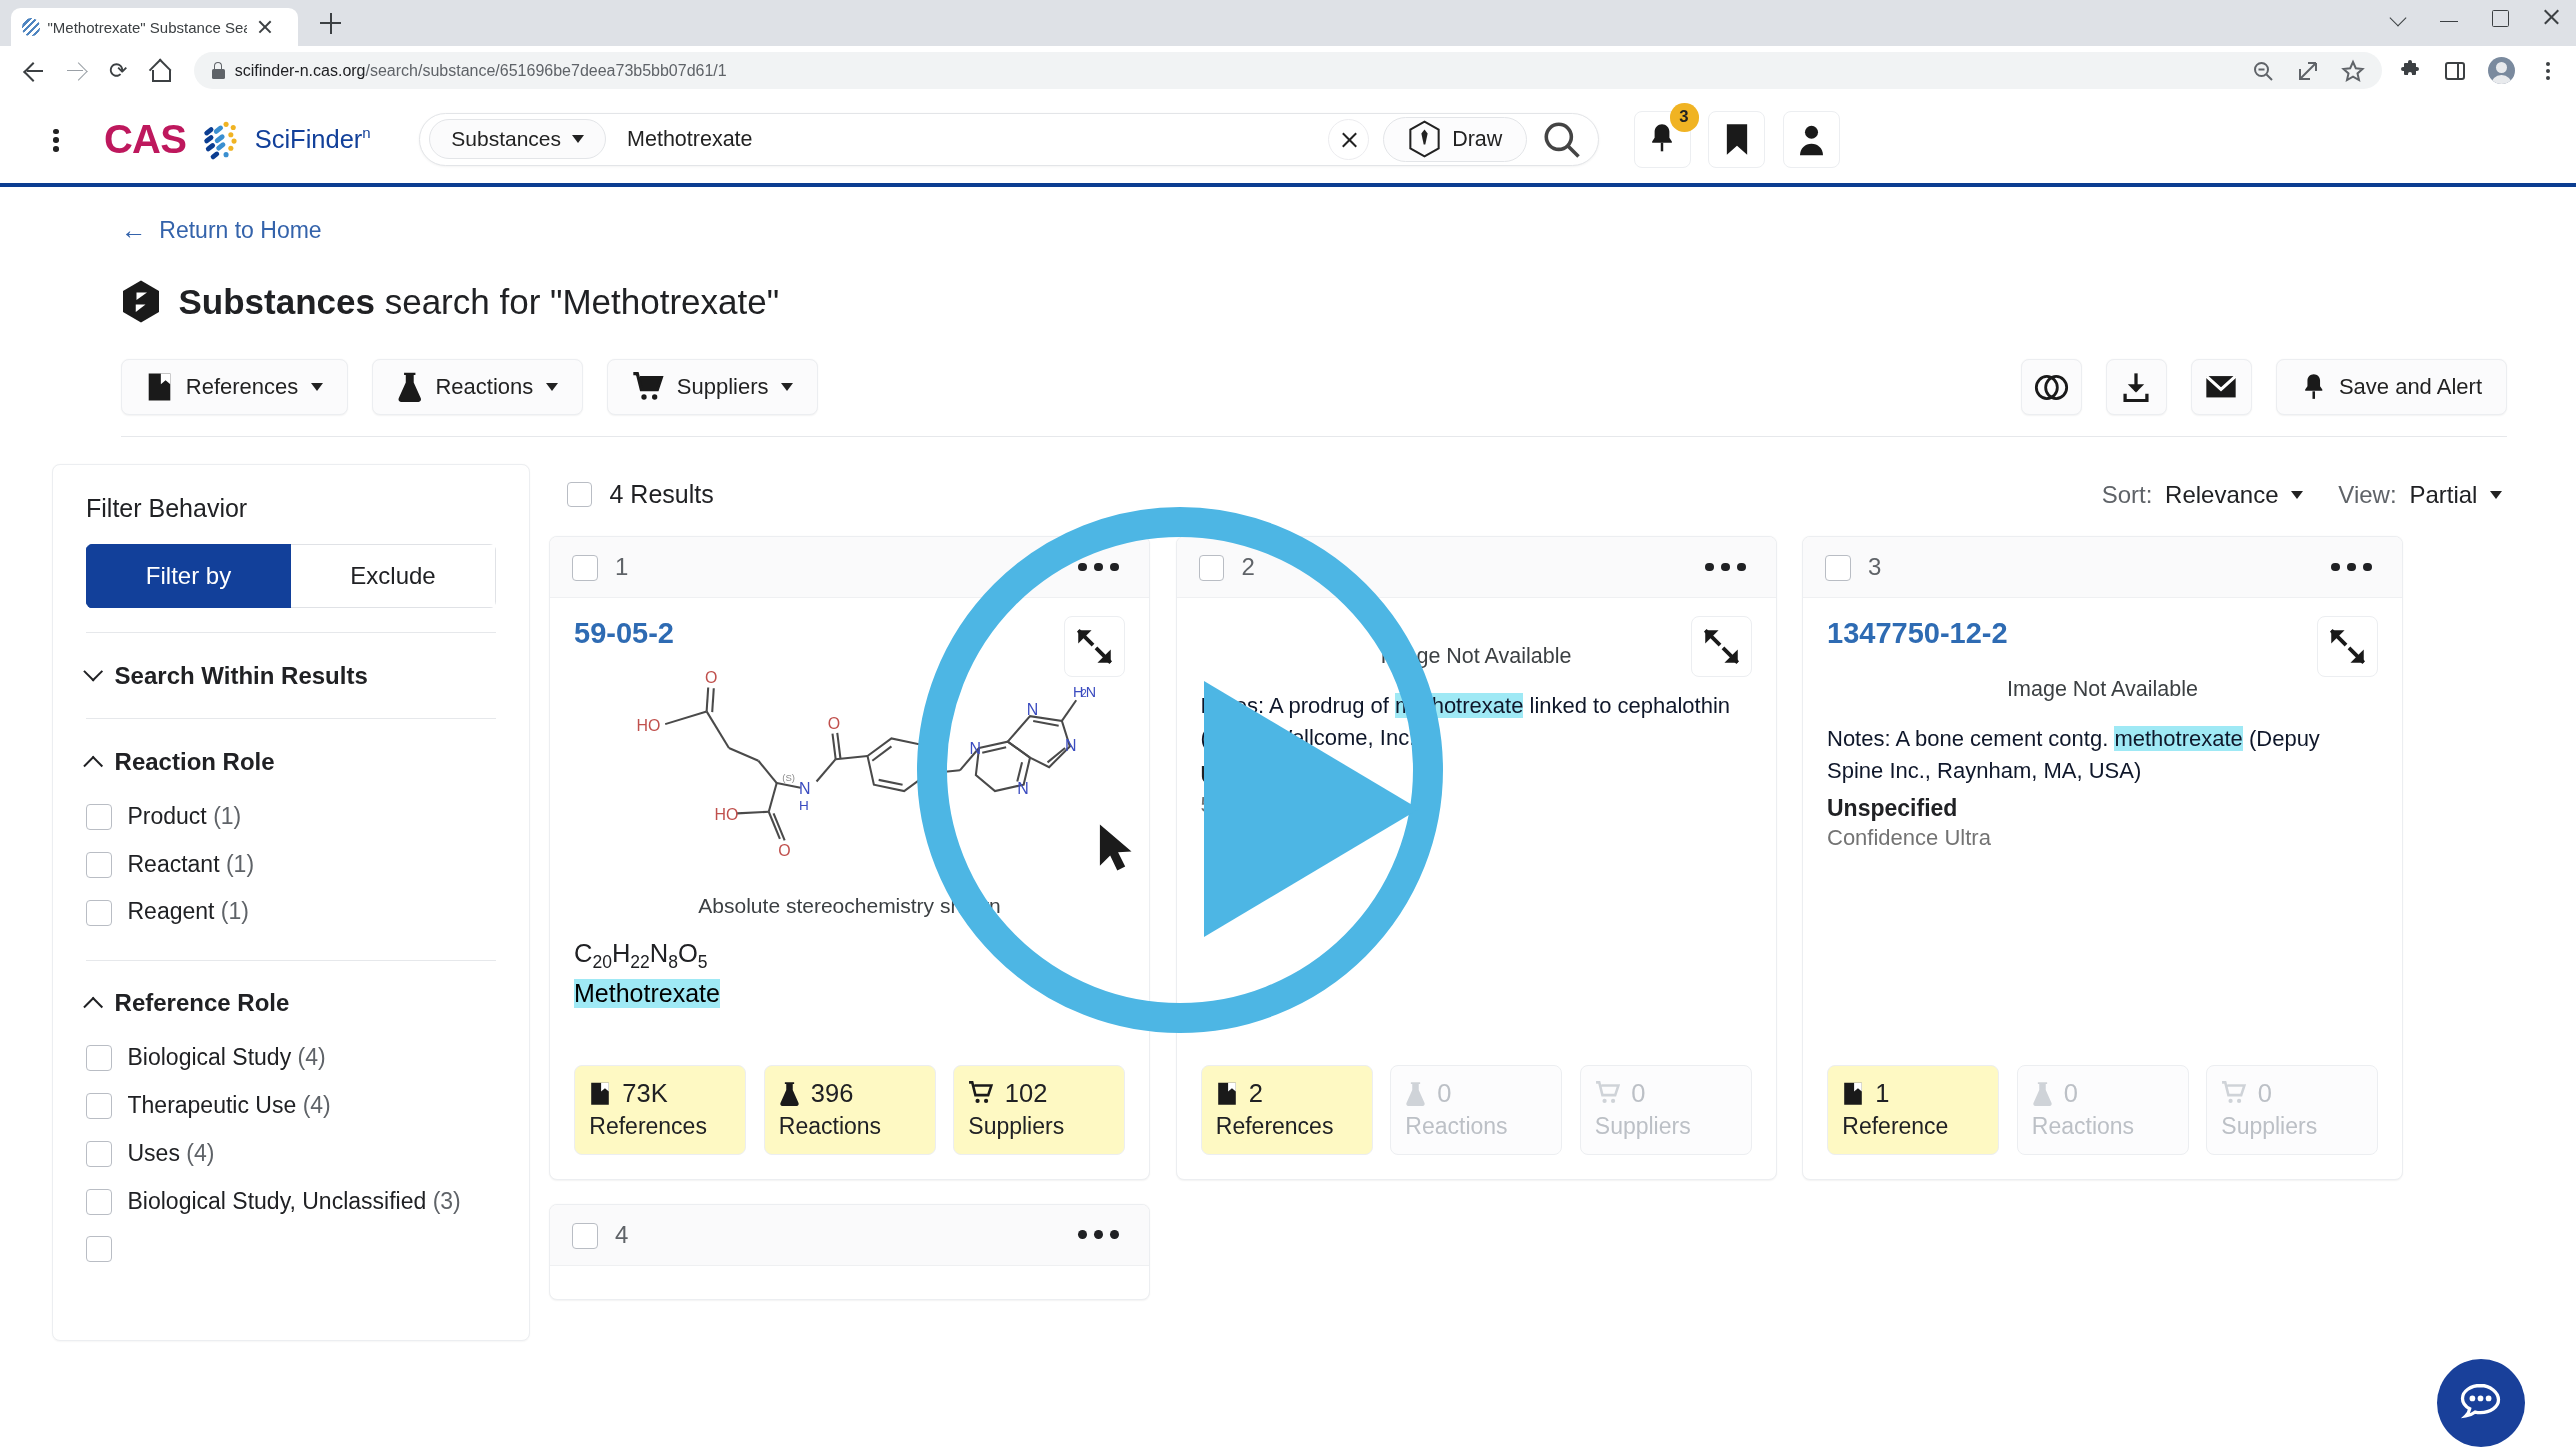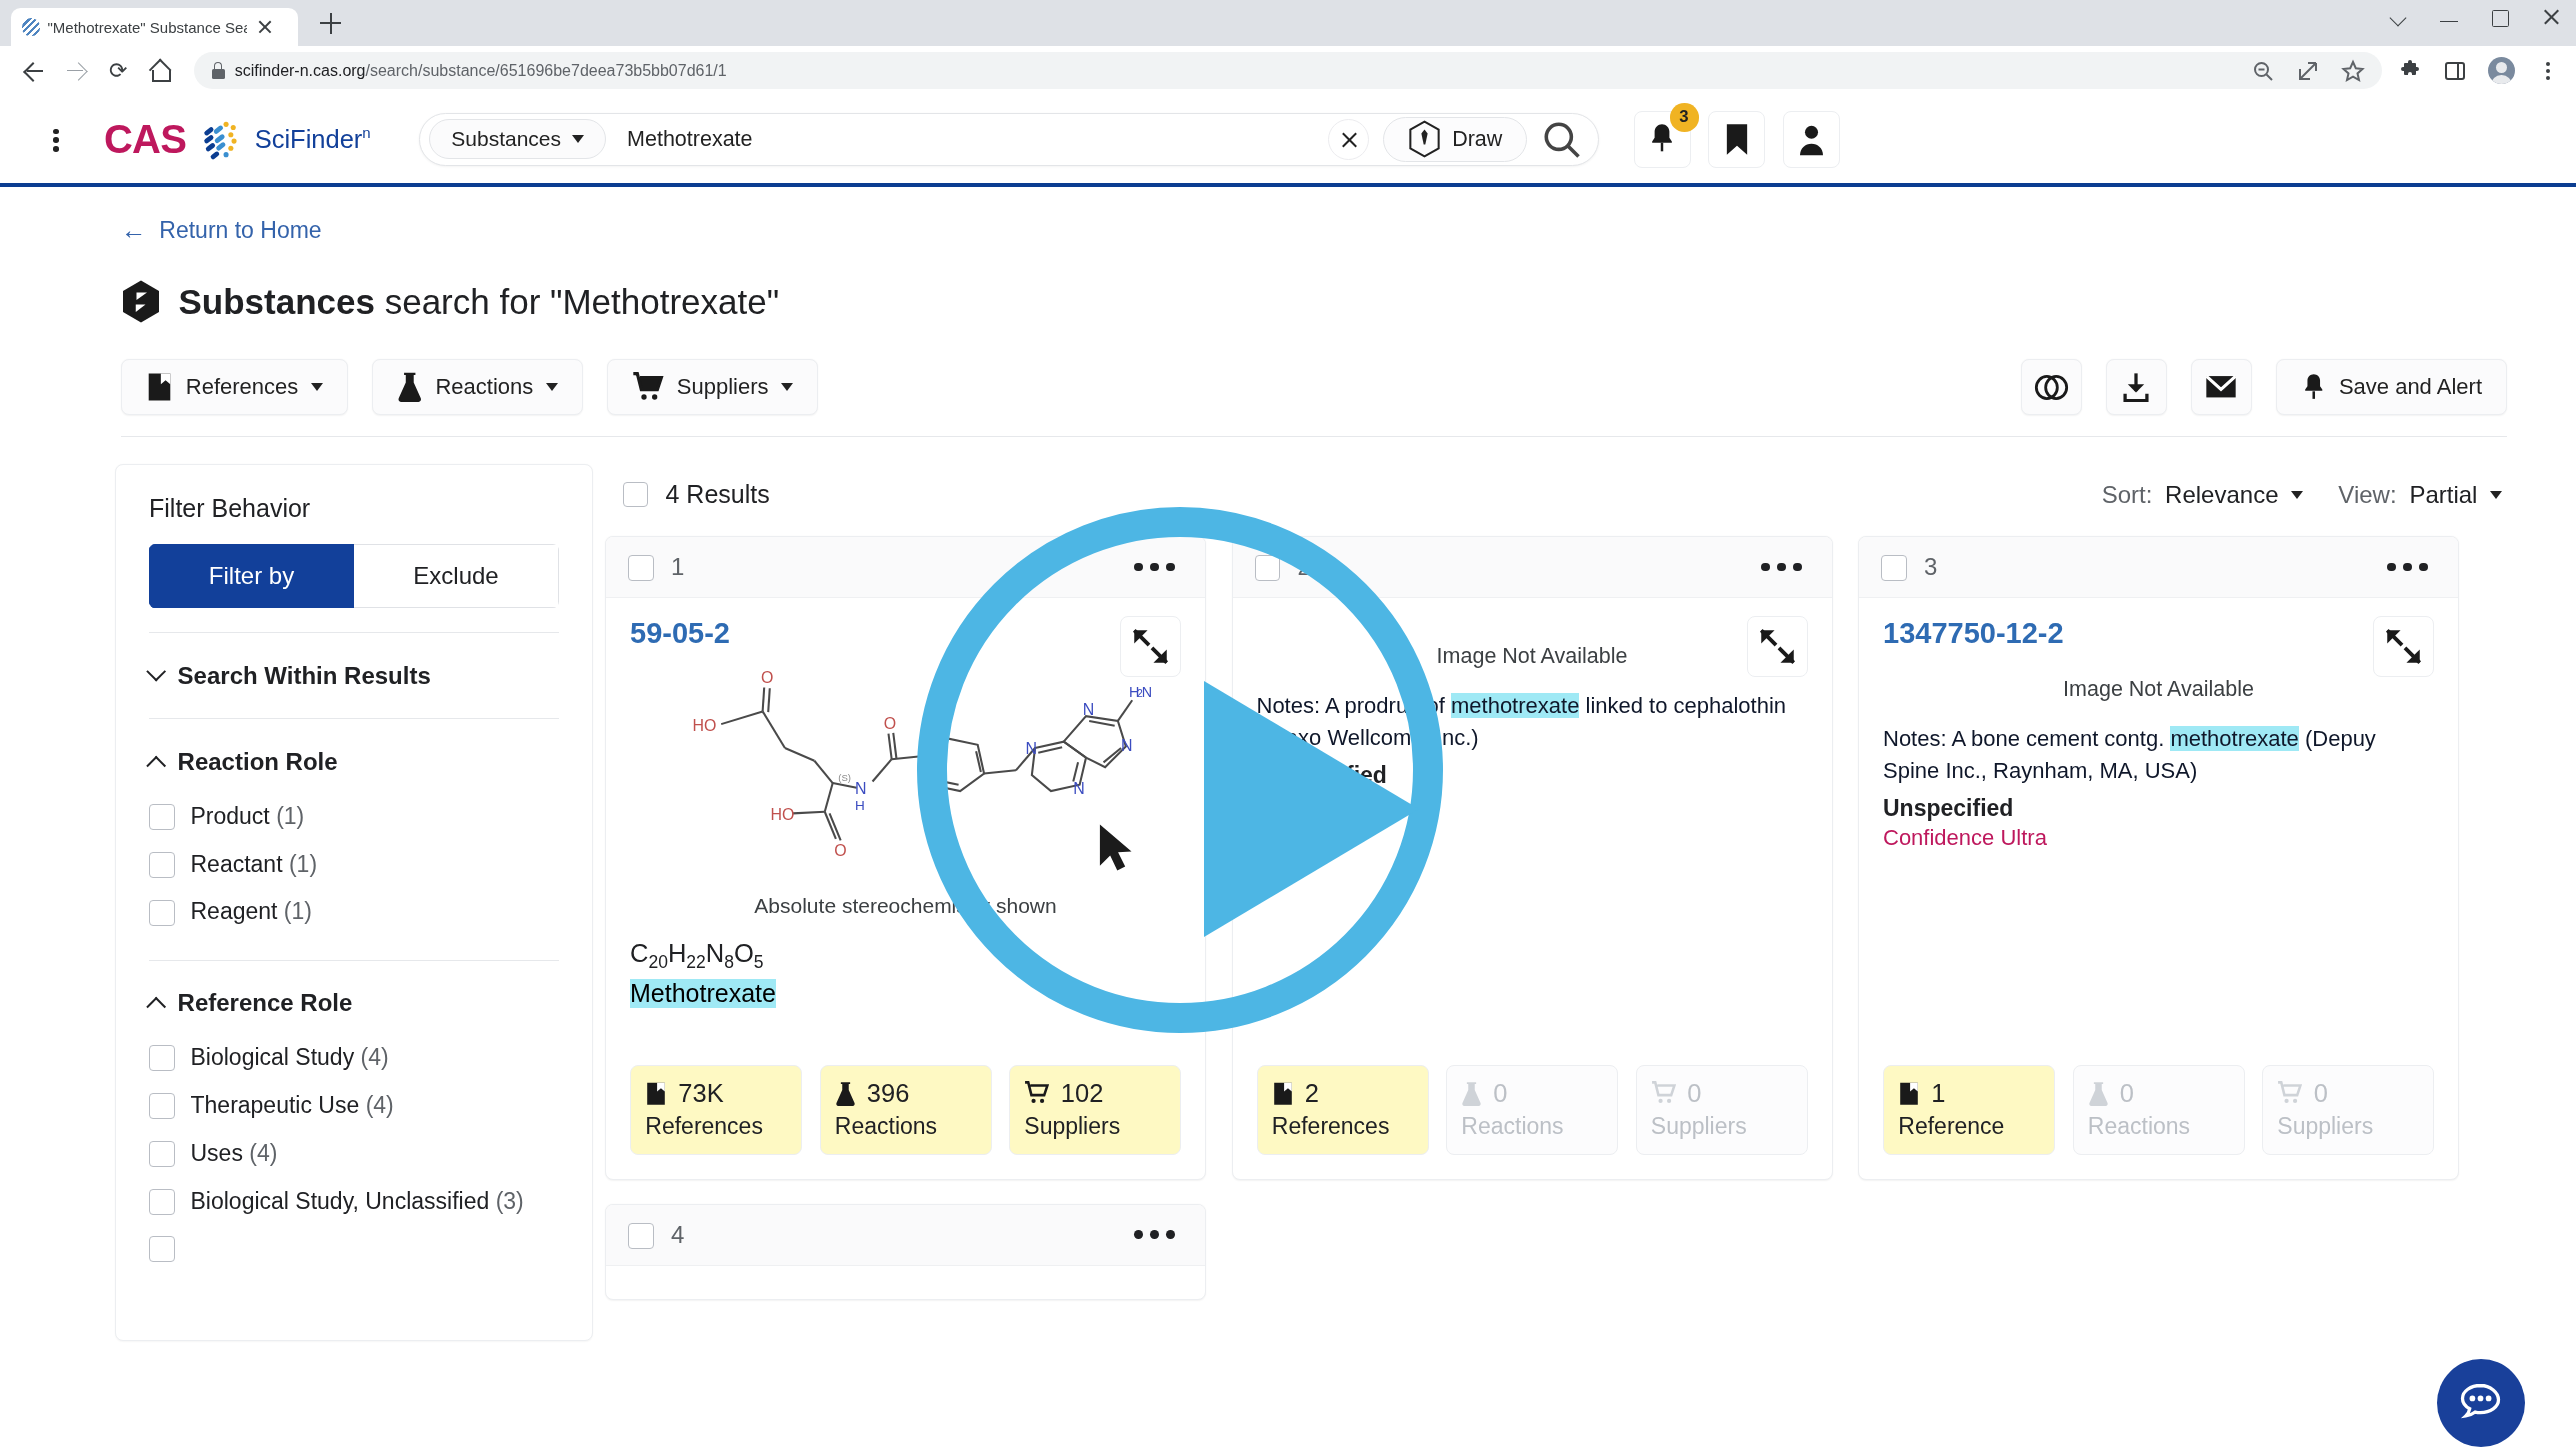--- a/index.html
+++ b/index.html
@@ -150,21 +150,21 @@
     height:56px; border:1.2px solid #eceef1; border-radius:8px; background:#fbfbfc;
     display:flex; align-items:center; gap:12.8px; padding:0 24px; cursor:pointer; box-shadow:0 0.8px 1.6px rgba(0,0,0,.05);
   }
   .tb-pill span { font-size:22px; color:#222; }
   .spacer { flex:1 1 auto; }
   .tb-icon-btn {
     width:61px;height:56px; border:1.2px solid #eceef1; border-radius:8px; background:#fbfbfc;
     display:flex;align-items:center;justify-content:center; cursor:pointer; box-shadow:0 0.8px 1.6px rgba(0,0,0,.05);
   }
 
-  .content { display:flex; padding:0 69px 0 115px; margin-top:27px; gap:12px; }
+  .content { display:flex; padding:0 69px 0 52px; margin-top:27px; gap:19px; }
 
   
   .sidebar {
     width:478px; flex:0 0 478px; border:1.2px solid #eceef1; border-radius:8px; background:#fff;
     padding:29px 33px 0 33px; box-shadow:0 0.8px 1.6px rgba(0,0,0,.04); height:877px; overflow:hidden;
   }
   .fb-title { font-size:25px; color:#202124; margin-bottom:21px; }
   .seg { display:flex; border-radius:6.4px; overflow:hidden; width:100%; }
   .seg div {
     flex:1 1 50%; height:64px; display:flex; align-items:center; justify-content:center;
@@ -214,21 +214,21 @@
   }
   .struct-wrap { height:239px; display:flex; align-items:center; justify-content:center; margin-top:8px; }
   .stereo-note { text-align:center; font-size:21px; color:#3c4043; margin-top:-3.2px; }
   .formula { font-size:25.5px; color:#202124; margin-top:21px; }
   .formula sub { font-size:17.5px; }
   .hl { background:#9fe9f5; }
   .name-hl { font-size:25px; margin-top:6.4px; display:inline-block; }
   .img-na { text-align:center; font-size:21.5px; color:#3c4043; margin-top:27px; }
   .notes { font-size:22px; color:#0f172a; line-height:1.45; margin-top:21px; }
   .unspec { font-size:23px; font-weight:bold; color:#202124; margin-top:8px; }
-  .subline { font-size:22px; color:#be185d; margin-top:3.2px; }
+  .subline { font-size:22px; color:#737373; margin-top:3.2px; }
 
   .card-foot { display:flex; gap:17.5px; padding:21px 24px 24px 24px; }
   .stat {
     flex:1 1 0; min-width:0; border:1.2px solid #eceef1; border-radius:8px; background:#fef9c3;
     padding:12.8px 14.3px 14.3px 14.3px; cursor:pointer;
   }
   .stat .top { display:flex; align-items:center; gap:11px; }
   .stat .num { font-size:25.5px; color:#202124; }
   .stat .lab { font-size:23px; color:#202124; margin-top:4.8px; }
   .stat.dis .num, .stat.dis .lab { color:#bcc0c6; }

